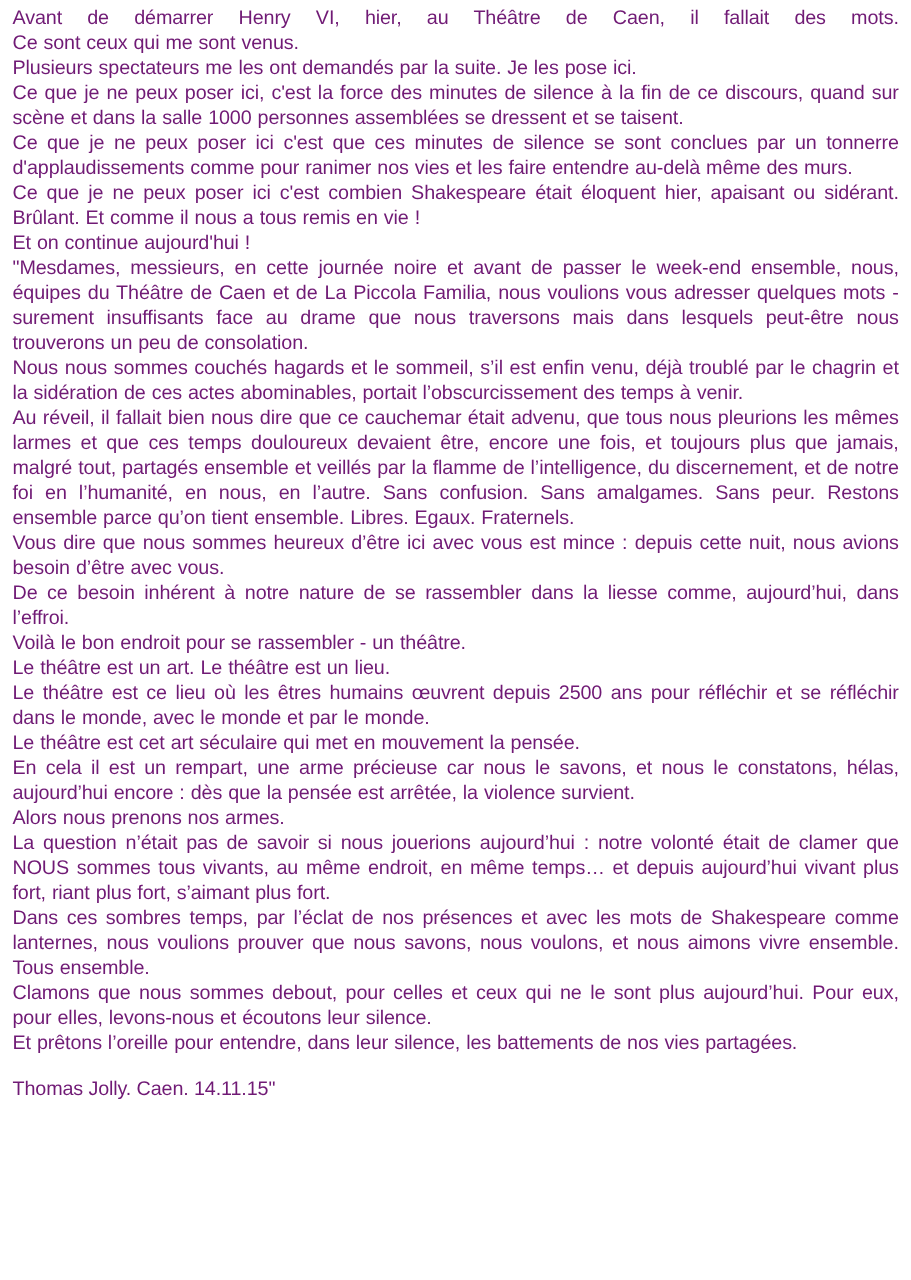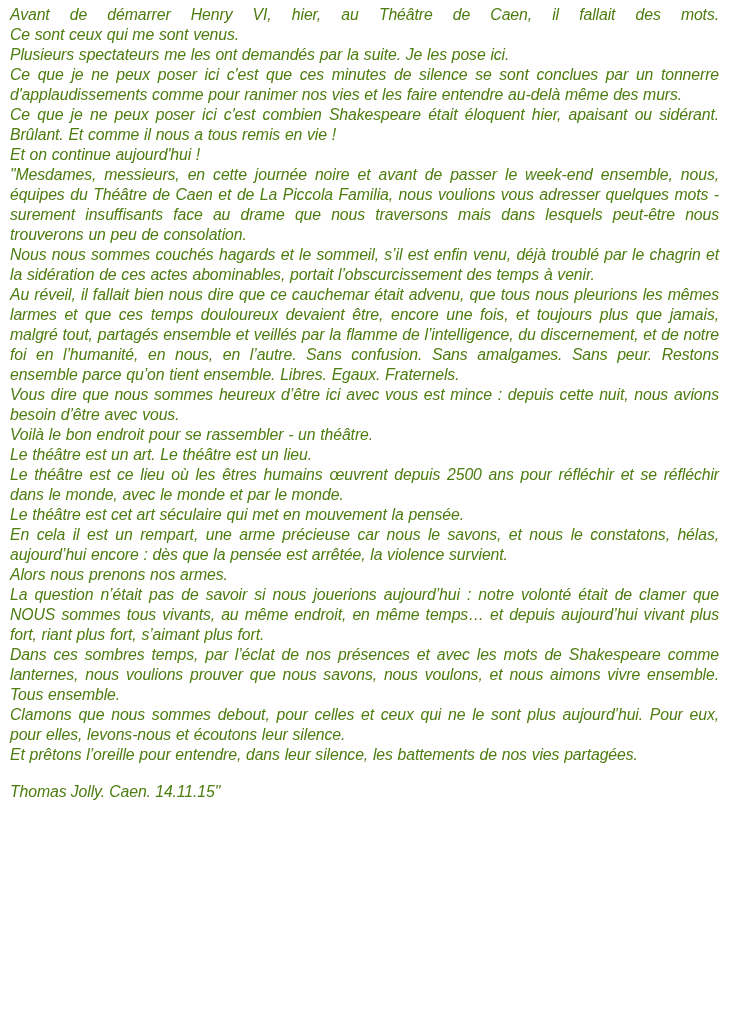--- a/index.html
+++ b/index.html
@@ -37,32 +37,34 @@
     margin: 17px 0 0 0;
     font-size: 15.8px;
     line-height: 20px;
     letter-spacing: -0.1px;
     text-align: left;
   }
 </style>
 </head>
 <body style="background: rgb(255, 255, 255);">
 
-<div class="page" style="color: #4d7c0f; font-style: italic;">
+<div class="page" style="color: #701a75;">
   <div class="text-body">
       <p class="para">Avant de démarrer Henry VI, hier, au Théâtre de Caen, il fallait des mots.</p>
       <p class="para">Ce sont ceux qui me sont venus.</p>
       <p class="para">Plusieurs spectateurs me les ont demandés par la suite. Je les pose ici.</p>
+      <p class="para">Ce que je ne peux poser ici, c'est la force des minutes de silence à la fin de ce discours, quand sur scène et dans la salle 1000 personnes assemblées se dressent et se taisent.</p>
       <p class="para">Ce que je ne peux poser ici c'est que ces minutes de silence se sont conclues par un tonnerre d'applaudissements comme pour ranimer nos vies et les faire entendre au-delà même des murs.</p>
       <p class="para">Ce que je ne peux poser ici c'est combien Shakespeare était éloquent hier, apaisant ou sidérant. Brûlant. Et comme il nous a tous remis en vie !</p>
       <p class="para">Et on continue aujourd'hui !</p>
       <p class="para">"Mesdames, messieurs, en cette journée noire et avant de passer le week-end ensemble, nous, équipes du Théâtre de Caen et de La Piccola Familia, nous voulions vous adresser quelques mots - surement insuffisants face au drame que nous traversons mais dans lesquels peut-être nous trouverons un peu de consolation.</p>
       <p class="para">Nous nous sommes couchés hagards et le sommeil, s’il est enfin venu, déjà troublé par le chagrin et la sidération de ces actes abominables, portait l’obscurcissement des temps à venir.</p>
       <p class="para">Au réveil, il fallait bien nous dire que ce cauchemar était advenu, que tous nous pleurions les mêmes larmes et que ces temps douloureux devaient être, encore une fois, et toujours plus que jamais, malgré tout, partagés ensemble et veillés par la flamme de l’intelligence, du discernement, et de notre foi en l’humanité, en nous, en l’autre. Sans confusion. Sans amalgames. Sans peur. Restons ensemble parce qu’on tient ensemble. Libres. Egaux. Fraternels.</p>
       <p class="para">Vous dire que nous sommes heureux d’être ici avec vous est mince : depuis cette nuit, nous avions besoin d’être avec vous.</p>
+      <p class="para">De ce besoin inhérent à notre nature de se rassembler dans la liesse comme, aujourd’hui, dans l’effroi.</p>
       <p class="para">Voilà le bon endroit pour se rassembler - un théâtre.</p>
       <p class="para">Le théâtre est un art. Le théâtre est un lieu.</p>
       <p class="para">Le théâtre est ce lieu où les êtres humains œuvrent depuis 2500 ans pour réfléchir et se réfléchir dans le monde, avec le monde et par le monde.</p>
       <p class="para">Le théâtre est cet art séculaire qui met en mouvement la pensée.</p>
       <p class="para">En cela il est un rempart, une arme précieuse car nous le savons, et nous le constatons, hélas, aujourd’hui encore : dès que la pensée est arrêtée, la violence survient.</p>
       <p class="para">Alors nous prenons nos armes.</p>
       <p class="para">La question n’était pas de savoir si nous jouerions aujourd’hui : notre volonté était de clamer que NOUS sommes tous vivants, au même endroit, en même temps… et depuis aujourd’hui vivant plus fort, riant plus fort, s’aimant plus fort.</p>
       <p class="para">Dans ces sombres temps, par l’éclat de nos présences et avec les mots de Shakespeare comme lanternes, nous voulions prouver que nous savons, nous voulons, et nous aimons vivre ensemble. Tous ensemble.</p>
       <p class="para">Clamons que nous sommes debout, pour celles et ceux qui ne le sont plus aujourd’hui. Pour eux, pour elles, levons-nous et écoutons leur silence.</p>
       <p class="para">Et prêtons l’oreille pour entendre, dans leur silence, les battements de nos vies partagées.</p>

